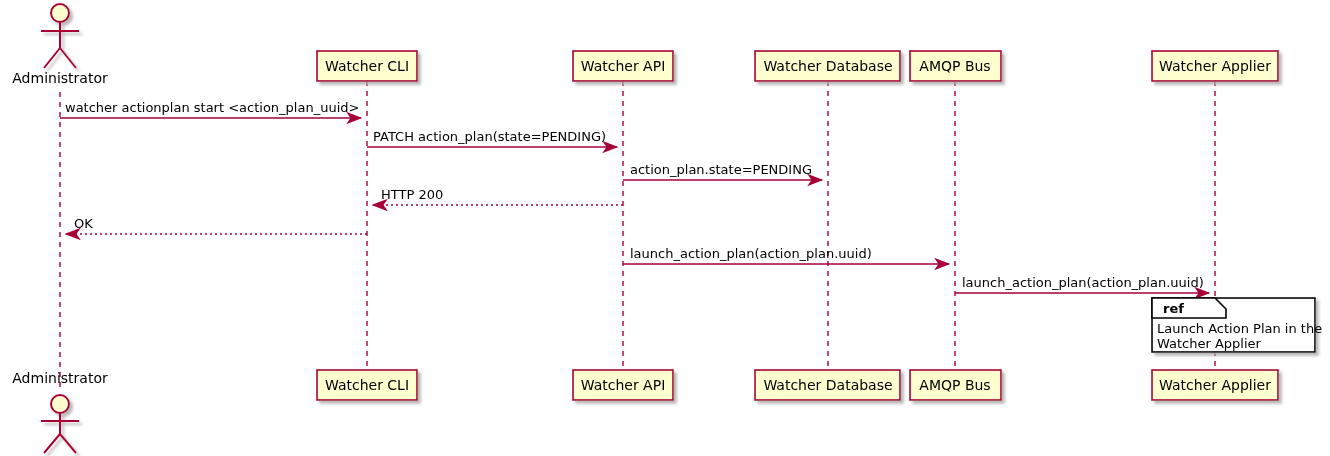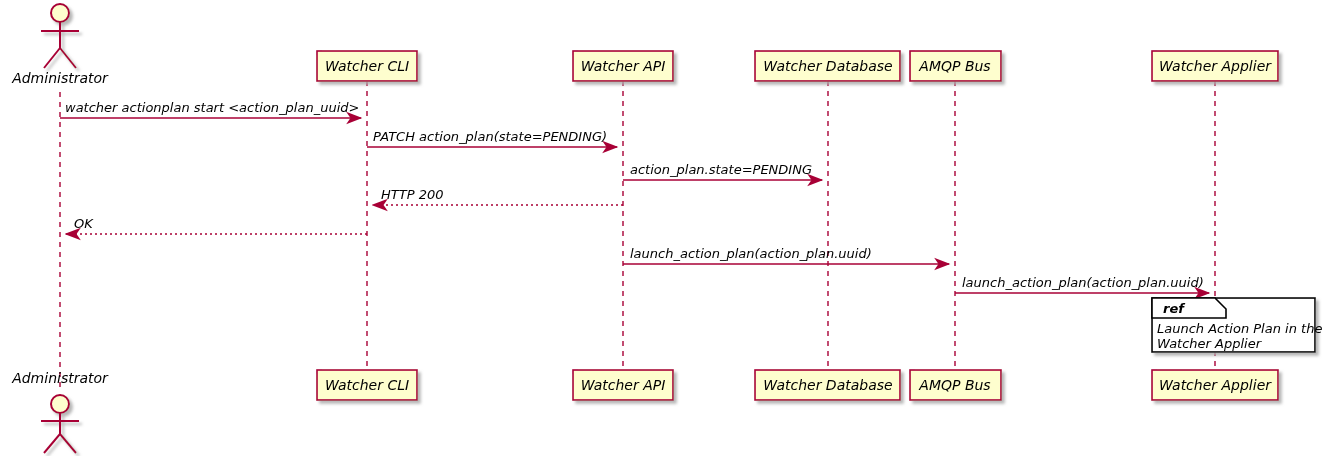--- a/index.html
+++ b/index.html
@@ -7,21 +7,20 @@
     padding: 0;
     background: #FFFFFF;
   }
   #diagram-root {
     position: relative;
     width: 1324px;
     height: 456px;
     background: #FFFFFF;
     font-family: "DejaVu Sans", sans-serif;
     overflow: hidden;
-    font-style: italic;
   }
   svg {
     display: block;
   }
   .participant-label,
   .actor-label,
   .message-label,
   .ref-label,
   .ref-body-line {
     font-family: "DejaVu Sans", sans-serif;

